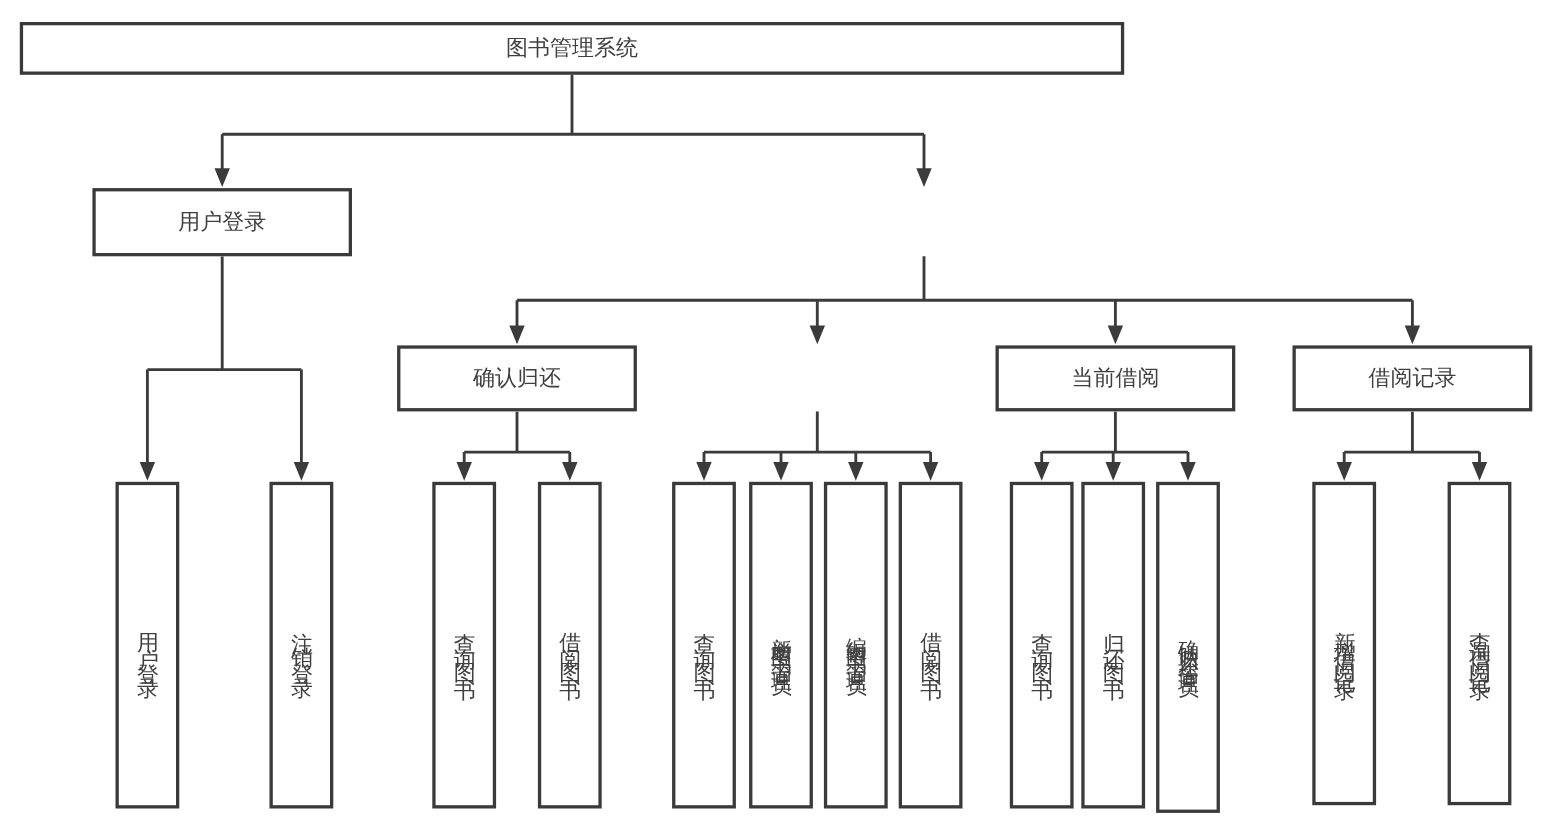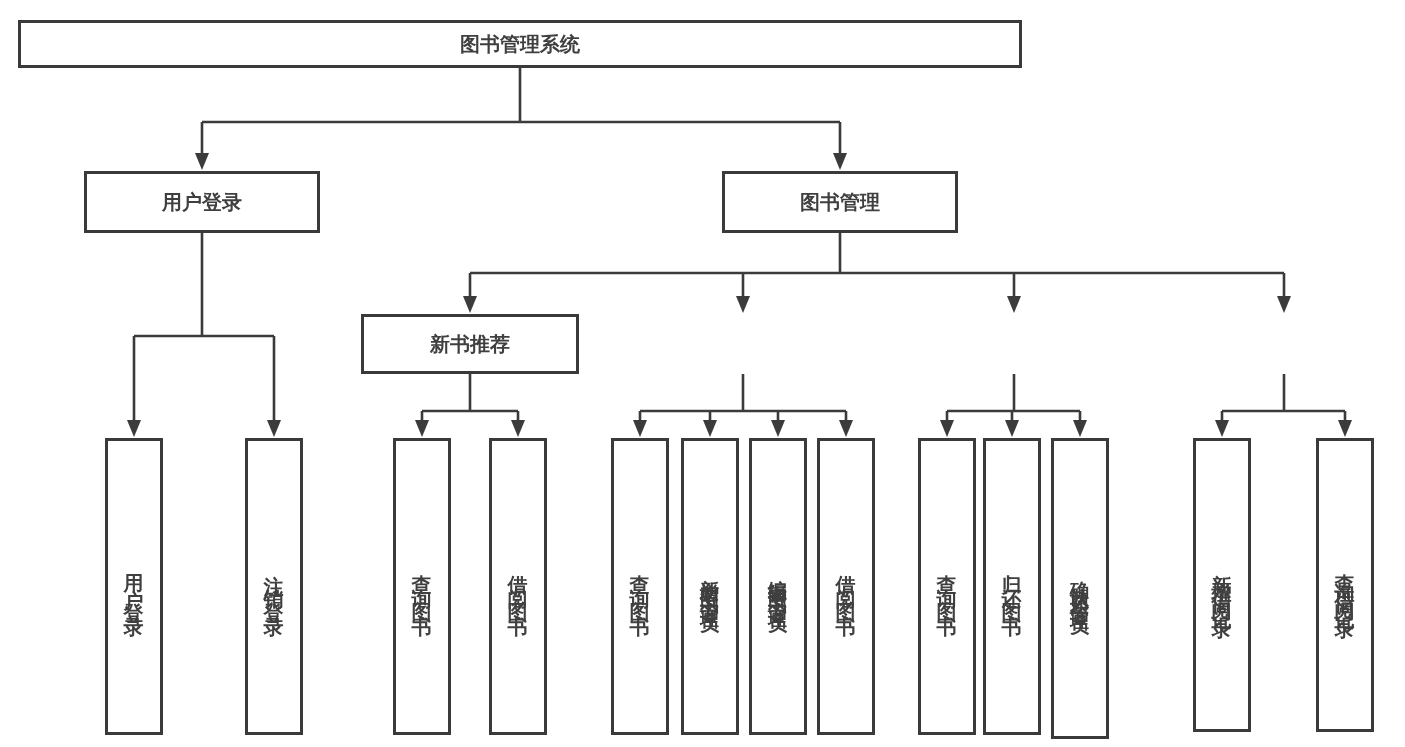--- a/index.html
+++ b/index.html
@@ -1,17 +1,17 @@
 <!DOCTYPE html>
 <html><head>
 <meta charset="utf-8">
 <style>
   html,body{margin:0;padding:0;background:#fff;}
   body{font-family:"Liberation Sans","DejaVu Sans",sans-serif;}
-  .canvas{position:relative;width:1405px;height:747px;background:#ffffff;overflow:hidden;font-weight:bold;}
+  .canvas{position:relative;width:1405px;height:747px;background:#ffffff;overflow:hidden;}
   .wires{position:absolute;left:0;top:0;z-index:1;}
   .wires path{fill:none;stroke-width:2.6;}
   .node{
     position:absolute;box-sizing:border-box;background:#fff;
     border:3px solid #3a3a3a;color:#3f3f3f;
     display:flex;align-items:center;justify-content:center;
     font-size:20px;z-index:2;line-height:1;
   }
   .node.v{
     writing-mode:vertical-rl;text-orientation:mixed;
@@ -58,23 +58,24 @@
       <polygon points="1005,420 1019,420 1012,437"></polygon>
       <polygon points="1073,420 1087,420 1080,437"></polygon>
       <polygon points="1215,420 1229,420 1222,437"></polygon>
       <polygon points="1338,420 1352,420 1345,437"></polygon>
     </g>
   </svg>
 
   <div class="node" style="left:18px;top:20px;width:1004px;height:48px">图书管理系统</div>
 
   <div class="node" style="left:84px;top:171px;width:236px;height:62px">用户登录</div>
-  <div class="node" style="left:722px;top:171px;width:236px;height:62px">图书管理</div>
 
-  <div class="node" style="left:361px;top:314px;width:218px;height:60px">新书推荐</div>
+  <div class="node" style="left:361px;top:314px;width:218px;height:60px">确认归还</div>
+  <div class="node" style="left:905px;top:314px;width:218px;height:60px">当前借阅</div>
+  <div class="node" style="left:1175px;top:314px;width:218px;height:60px">借阅记录</div>
 
   <div class="node v" style="left:105px;top:438px;width:58px;height:297px">用户登录</div>
   <div class="node v" style="left:245px;top:438px;width:58px;height:297px">注销登录</div>
 
   <div class="node v" style="left:393px;top:438px;width:58px;height:297px">查询图书</div>
   <div class="node v" style="left:489px;top:438px;width:58px;height:297px">借阅图书</div>
 
   <div class="node v" style="left:611px;top:438px;width:58px;height:297px">查询图书</div>
   <div class="node v tight" style="left:681px;top:438px;width:58px;height:297px">新增图书（管理员）</div>
   <div class="node v tight" style="left:749px;top:438px;width:58px;height:297px">编辑图书（管理员）</div>

